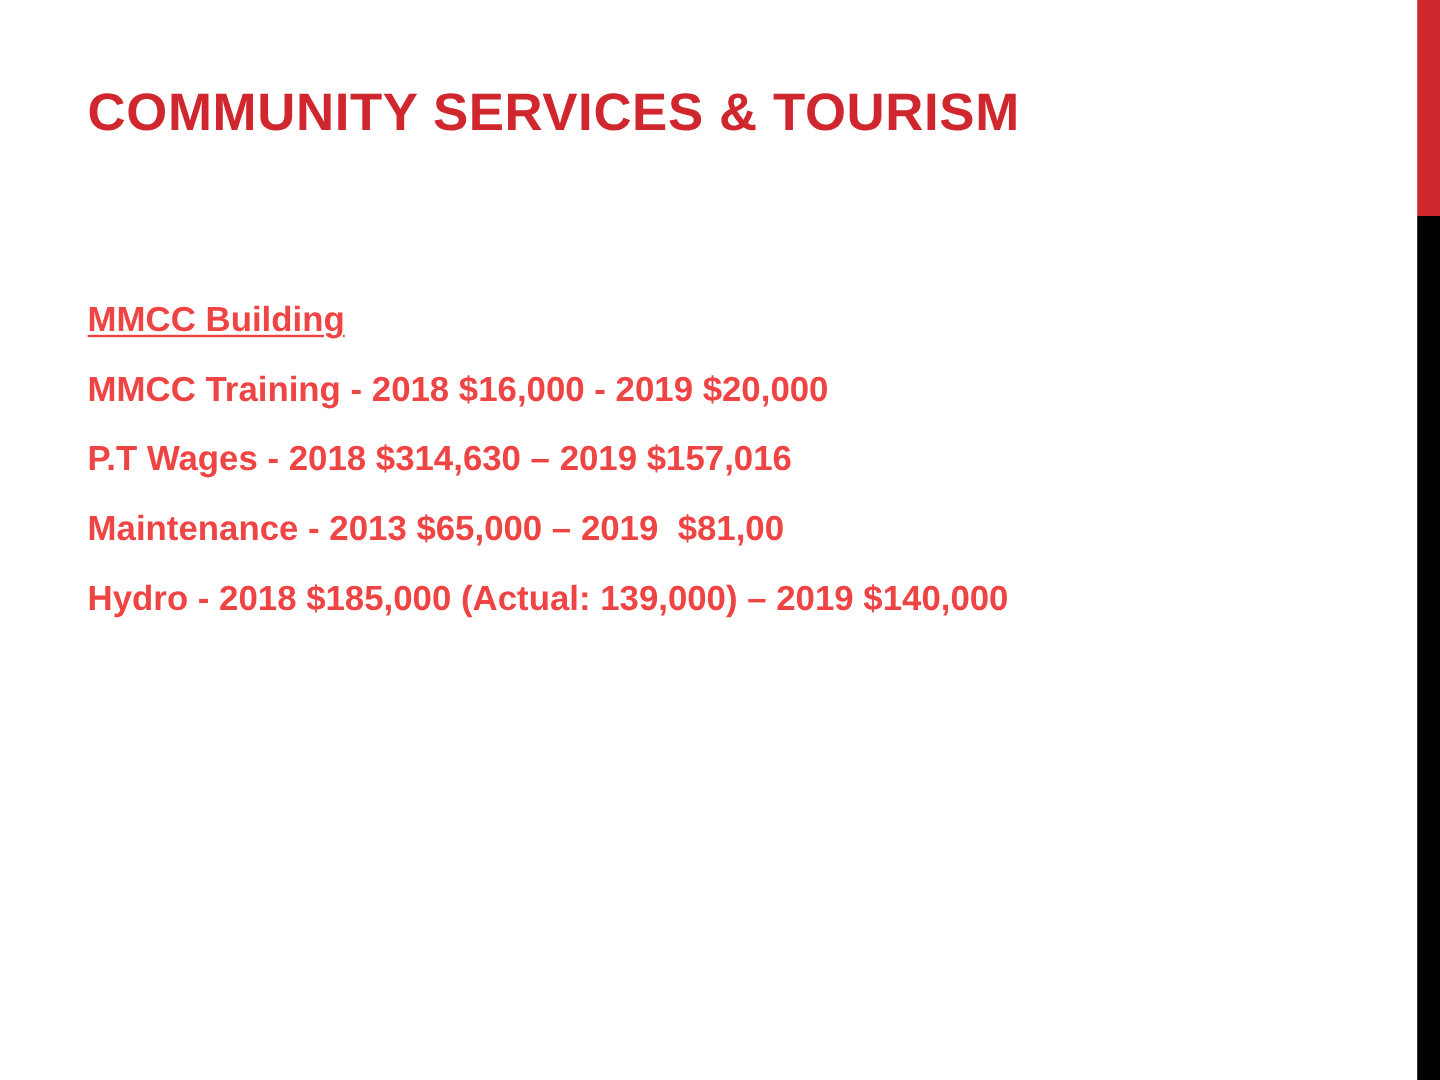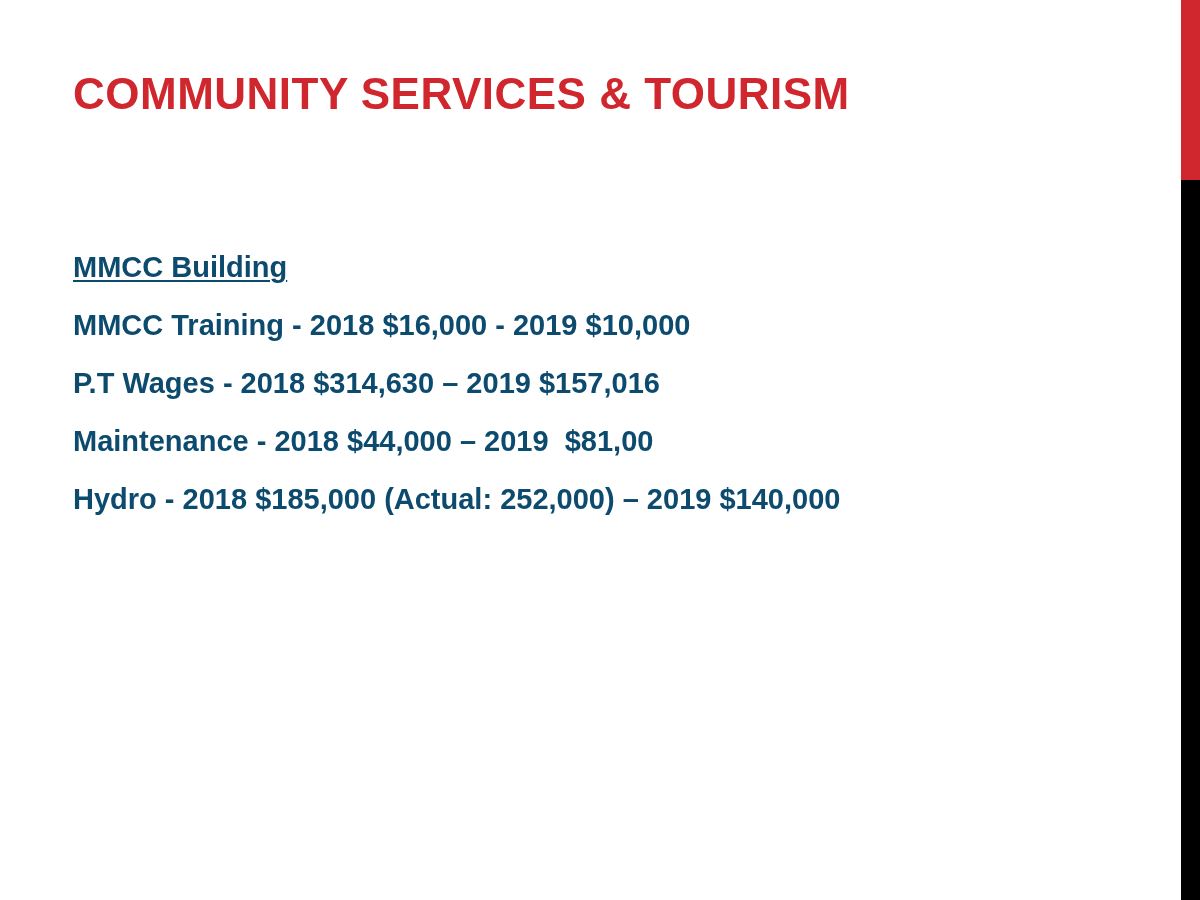--- a/index.html
+++ b/index.html
@@ -2,32 +2,32 @@
 <html><head>
 <meta charset="utf-8">
 <style>
   html, body { margin: 0; padding: 0; }
   body { width: 1200px; height: 900px; background: #ffffff; position: relative; overflow: hidden; font-family: "Liberation Sans", sans-serif; }
   .slide { position: absolute; left: 0; top: 0; width: 1200px; height: 900px; background: #ffffff; }
   .accent-red { position: absolute; left: 1181px; top: 0; width: 19px; height: 180px; }
   .accent-black { position: absolute; left: 1181px; top: 180px; width: 19px; height: 720px; }
   .title { position: absolute; left: 73px; top: 66px; font-size: 44px; font-weight: bold; letter-spacing: 0.5px; white-space: nowrap; line-height: 56px; }
   .body { position: absolute; left: 73px; top: 238px; }
-  .line { font-size: 29px; font-weight: bold; color: #0c4a6e; line-height: 58px; white-space: pre; }
+  .line { font-size: 29px; font-weight: bold; color: #ef4444; line-height: 58px; white-space: pre; }
   .heading { text-decoration: underline; text-decoration-thickness: 2px; text-underline-offset: 3px; }
 </style>
 </head>
 <body>
 
 <div class="slide">
   <div class="accent-red" style="background: rgb(208, 38, 46);"></div>
   <div class="accent-black" style="background: rgb(0, 0, 0);"></div>
 
   <div class="title" style="color: rgb(208, 38, 46);">COMMUNITY SERVICES &amp; TOURISM</div>
 
   <div class="body">
     <div class="line heading">MMCC Building</div>
-    <div class="line">MMCC Training - 2018 $16,000 - 2019 $10,000</div>
+    <div class="line">MMCC Training - 2018 $16,000 - 2019 $20,000</div>
     <div class="line">P.T Wages - 2018 $314,630 – 2019 $157,016</div>
-    <div class="line">Maintenance - 2018 $44,000 – 2019  $81,00</div>
-    <div class="line">Hydro - 2018 $185,000 (Actual: 252,000) – 2019 $140,000</div>
+    <div class="line">Maintenance - 2013 $65,000 – 2019  $81,00</div>
+    <div class="line">Hydro - 2018 $185,000 (Actual: 139,000) – 2019 $140,000</div>
   </div>
 </div>
 
 </body></html>

